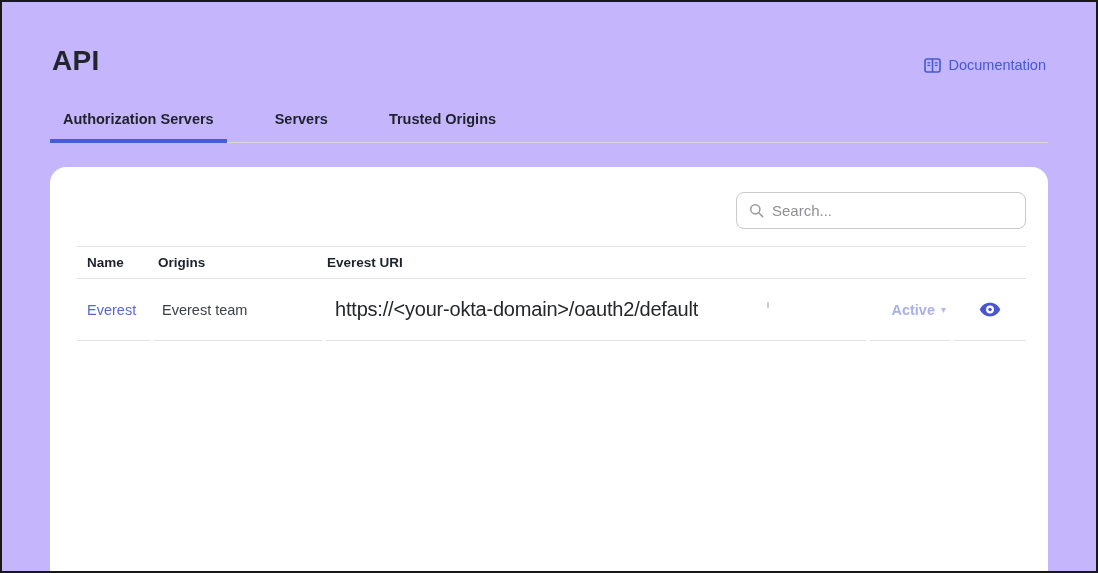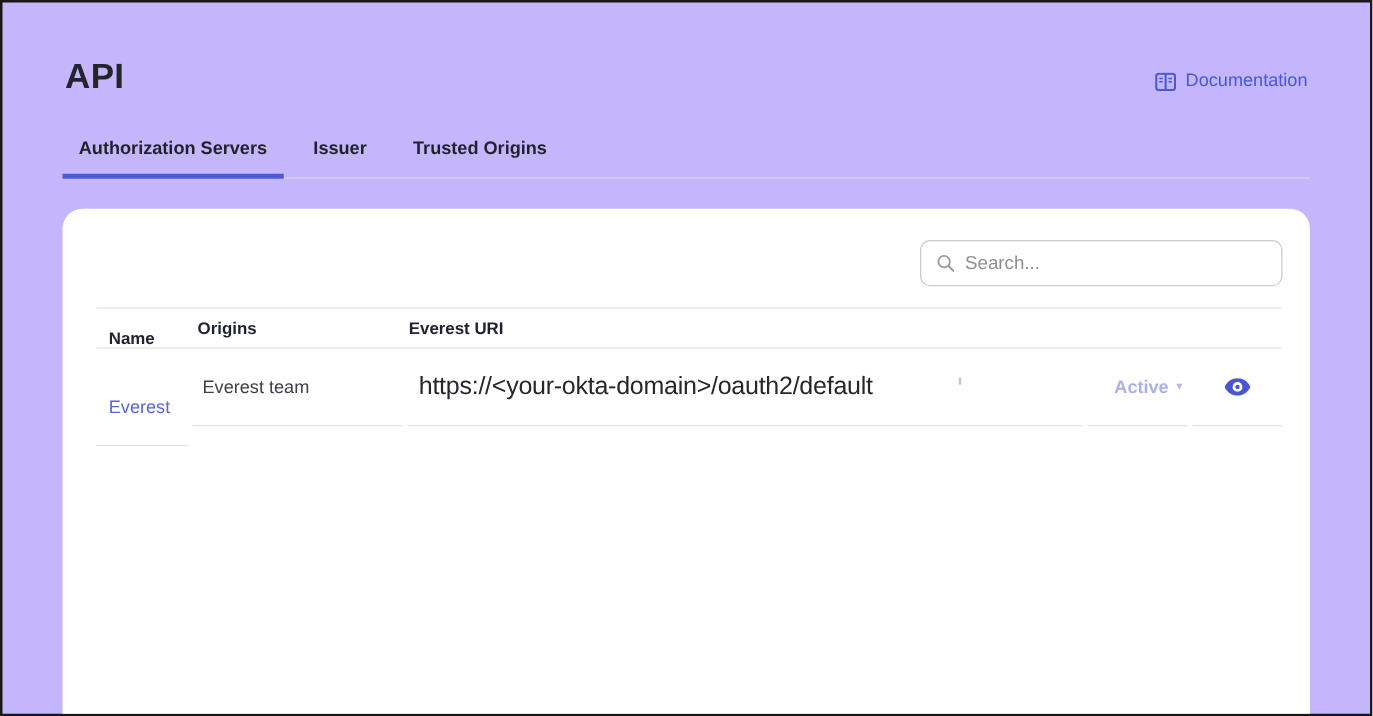--- a/index.html
+++ b/index.html
@@ -32,20 +32,21 @@
     cursor: pointer; line-height: 17px; padding-bottom: 4px;
     text-decoration: none;
   }
   .doc-link svg { display: block; }
 
   
   .tabs {
     margin: 14px 48px 0 48px;
     border-bottom: 1px solid #d8d8da;
     display: flex;
+    gap: 24px;
   }
   .tab {
     position: relative;
     font-size: 14.5px; font-weight: 700; color: #1f222a;
     padding: 19px 13px 15px 13px;
     margin-right: 11px;
     cursor: pointer;
     white-space: nowrap;
   }
   .tab.active::after {
@@ -97,21 +98,21 @@
   .td {
     display: flex; align-items: center;
     height: 100%;
     border-bottom: 1px solid #e3e3e6;
     margin-right: 4px;
     font-size: 14.5px; color: #3c4049;
     white-space: nowrap; overflow: hidden;
   }
   .td:last-child { margin-right: 0; }
 
-  .col-name     { width: 73px;  padding-left: 10px; margin-top: 16px; }
+  .col-name     { width: 73px;  padding-left: 10px; }
   .col-audience { width: 168px; padding-left: 8px; }
   .col-issuer   { flex: 1;      padding-left: 9px; }
   .col-status   { width: 80px;  justify-content: flex-end; padding-right: 4px; }
   .col-actions  { width: 72px;  justify-content: center; }
 
   .thead .col-name, .thead .col-audience, .thead .col-issuer,
   .thead .col-status, .thead .col-actions { display: flex; align-items: center; }
 
   .row-link { color: #5767d9; cursor: pointer; text-decoration: none; }
   .issuer-uri { font-weight: 400; color: #26272c; font-size: 20px; letter-spacing: -0.2px; }
@@ -155,21 +156,21 @@
           <line x1="10.8" y1="4.8" x2="13.6" y2="4.8" stroke="#4459d2" stroke-width="1.3"></line>
           <line x1="10.8" y1="7.4" x2="13.6" y2="7.4" stroke="#4459d2" stroke-width="1.3"></line>
         </svg>
       </span>
       <span>Documentation</span>
     </a>
   </div>
 
   <div class="tabs">
     <div class="tab active">Authorization Servers</div>
-    <div class="tab">Issuer</div>
+    <div class="tab">Servers</div>
     <div class="tab">Trusted Origins</div>
   </div>
 
   <div class="card">
 
     <div class="card-toolbar">
       <div class="search-box">
         <span>
           <svg width="15" height="15" viewBox="0 0 15 15" fill="none">
             <circle cx="6.3" cy="6.3" r="4.6" stroke="#9a9aa2" stroke-width="1.5"></circle>

